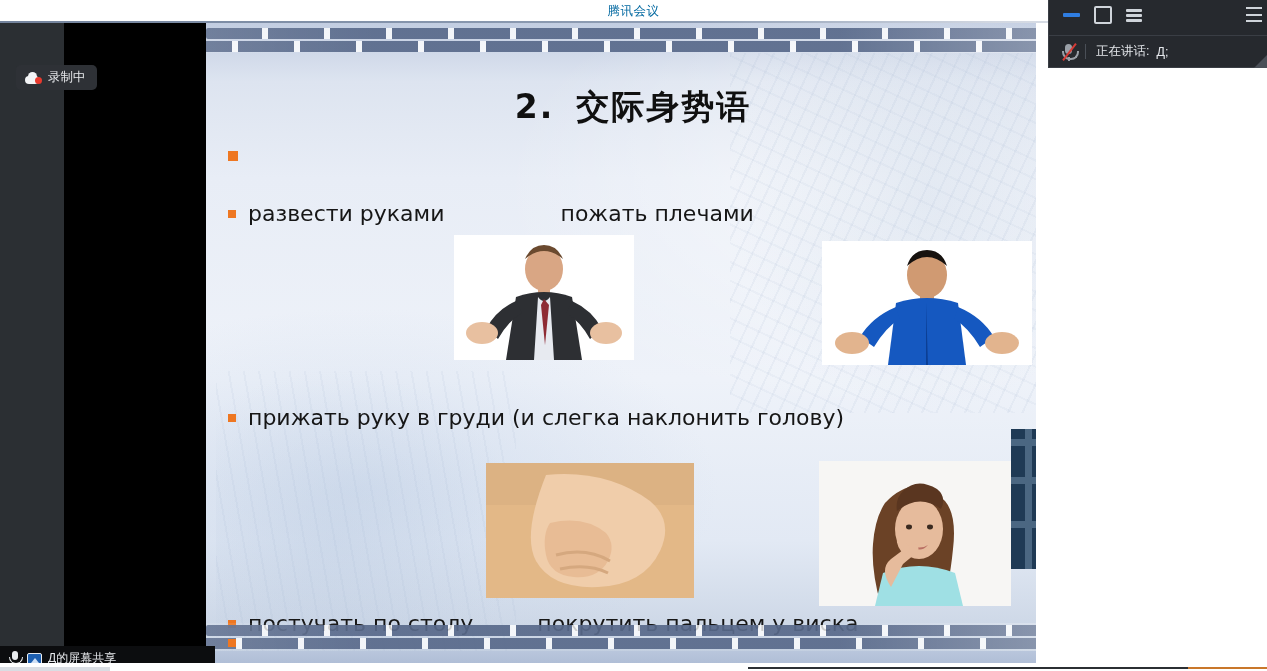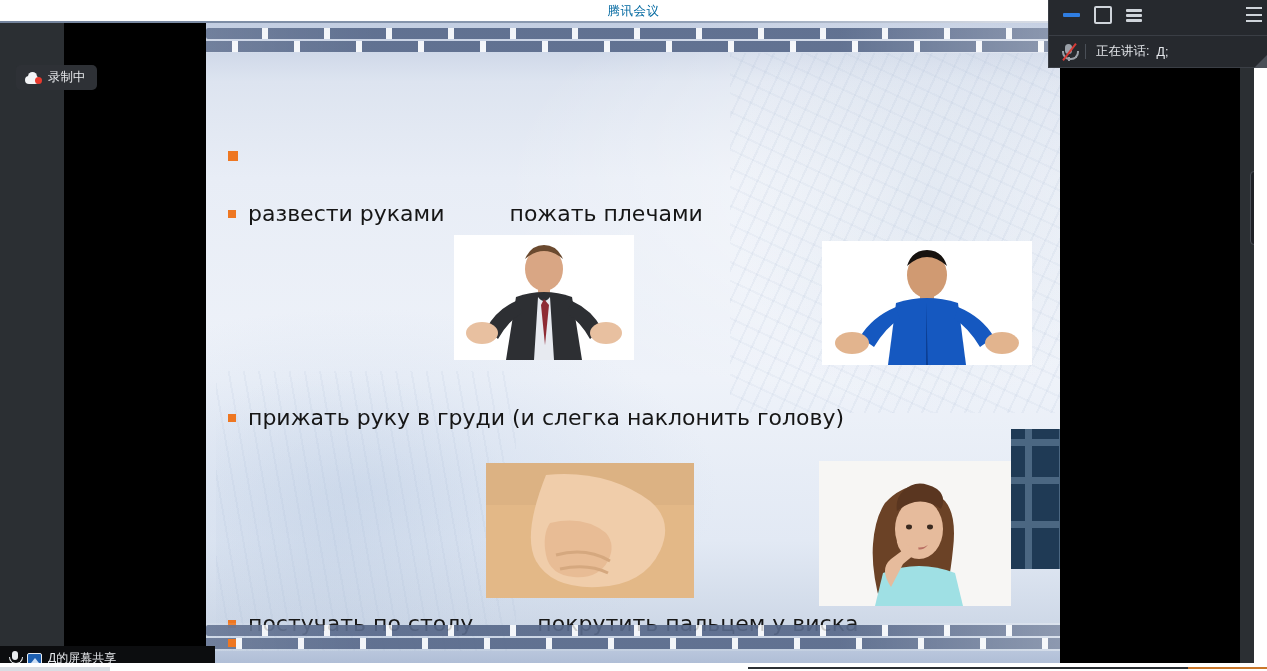--- a/index.html
+++ b/index.html
@@ -28,21 +28,21 @@
 
   
   .titlerule{
     position:absolute;left:0;top:21px;width:1267px;height:2px;
     background:linear-gradient(to right,#5b6e8c 0%,#7d8ea8 55%,#c8cfdb 78%,#e9ecf1 100%);
     opacity:.85;
   }
 
   
   .appbody{
-    position:absolute;left:0;top:23px;width:1254px;height:648px;
+    position:absolute;left:0;top:23px;width:1036px;height:648px;
     background:#737373;overflow:hidden;text-decoration:underline;
   }
 
   
   .leftgutter{
     position:absolute;left:0;top:0;width:64px;height:648px;background:#2b2f33;
   }
   
   .letterbox-left{
     position:absolute;left:64px;top:0;width:142px;height:648px;background:#000;
@@ -137,21 +137,21 @@
     left:22px;top:128px;
     font-family:"DejaVu Serif","Liberation Serif",serif;
     font-weight:bold;font-size:26px;color:#aa1111;
   }
   .s-sub .sq{width:10px;height:10px;background:#ee7722;margin-right:14px;display:inline-block;}
   .s-ru{
     font-family:"DejaVu Sans","Liberation Sans",sans-serif;
     font-size:22px;color:#161616;white-space:nowrap;
   }
   .row1{left:22px;top:178px;text-align:center;}
-  .row1 .second{margin-left:65px;}
+  .row1 .second{margin-left:116px;}
   .row3{left:22px;top:382px;}
   .row5{left:22px;top:588px;}
   .row5 .second{margin-left:64px;}
   .bullet-only{
     position:absolute;left:22px;bottom:24px;
   }
 
   
   .ph{position:absolute;overflow:hidden;background:#fff;}
   .ph-1{left:248px;top:212px;width:180px;height:125px;}
@@ -287,20 +287,23 @@
   <div class="slide">
     <div class="wash"></div>
     <div class="wash2"></div>
 
     <div class="brick top">
       <div class="brickrow r1"></div>
       <div class="brickrow r2"></div>
       <div class="brickfade"></div>
     </div>
 
+    <div class="s-title">
+      <span class="num">2.</span><span>交际身势语</span>
+    </div>
 
     <div class="s-line s-sub">
       <span class="sq"></span>
     </div>
 
     <div class="s-line row1">
       <span class="bullet-sq"></span>
       <span class="s-ru">развести руками</span>
       <span class="s-ru second">пожать плечами</span>
     </div>

